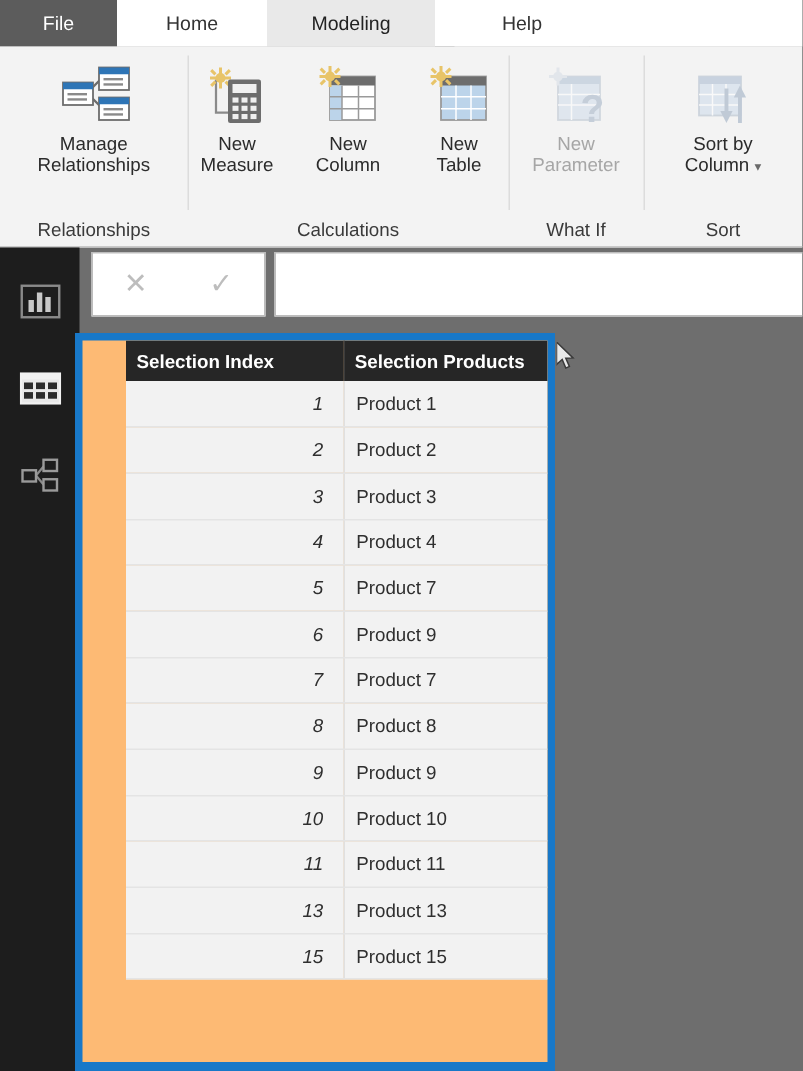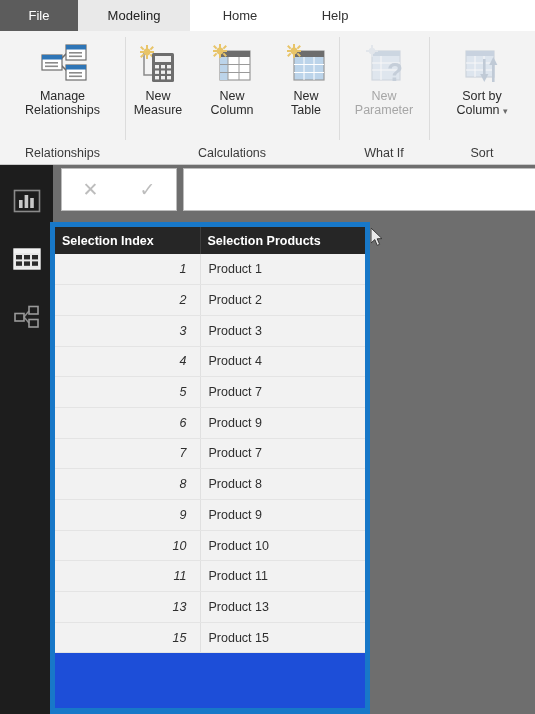--- a/index.html
+++ b/index.html
@@ -20,21 +20,21 @@
   .tab {
     display: flex; align-items: center; justify-content: center;
     font-size: 13px; color: #333; background: #ffffff;
     padding: 0 18px; white-space: nowrap; cursor: default;
   }
   .tab.file {
     background: #5c5c5c; color: #ffffff; width: 78px; padding: 12px;
   }
   .tab.home { width: 100px; }
   .tab.active { background: #e9e9e9; color: #222; width: 112px; }
-  .tab.help { width: 90px; }
+  .tab.help { width: 90px; margin-left: 13px; }
   .tabbar-rest { flex: 1; background: #ffffff; }
 
   
   .ribbon {
     position: absolute; top: 31px; left: 0; width: 535px; height: 134px;
     background: #f3f3f3;
     border-bottom: 1px solid #c9c9c9;
     display: flex; align-items: stretch;
   }
   .rgroup {
@@ -89,21 +89,21 @@
   .fglyph { font-size: 19px; color: #bdbdbd; line-height: 1; }
   .finput {
     flex: 1; margin-left: 6px; background: #ffffff;
     border: 1px solid #bdbdbd; border-right: none;
   }
 
   
   .gridwrap {
     position: absolute; top: 222px; left: 50px; width: 320px; height: 492px;
     border: 5px solid #1878c8; border-bottom: 6px solid #1878c8;
-    background: #1d4ed8; overflow: hidden;
+    background: #fdba74; overflow: hidden; padding-left: 29px;
   }
   table.grid { width: 100%; border-collapse: collapse; table-layout: fixed; }
   table.grid th {
     background: #262626; color: #ffffff; font-size: 12.5px; font-weight: bold;
     height: 27px; padding: 0 7px; text-align: left; white-space: nowrap;
   }
   table.grid th.c1 { width: 145px; border-right: 1px solid #3d3d3d; }
   table.grid td {
     height: 30.7px; font-size: 12.5px; color: #2f2f2f;
     background: #f2f2f2; padding: 0 8px;
@@ -120,25 +120,25 @@
 </style>
 </head>
 <body>
 
 <div id="app">
 
   <div class="tabbar">
     <div class="tab file">
       <span>File</span>
     </div>
+    <div class="tab home">
+      <span>Home</span>
+    </div>
     <div class="tab active">
       <span>Modeling</span>
-    </div>
-    <div class="tab home">
-      <span>Home</span>
     </div>
     <div class="tab help">
       <span>Help</span>
     </div>
     <div class="tabbar-rest"></div>
   </div>
 
   <div class="ribbon">
 
     <div class="rgroup" style="width:125px">

